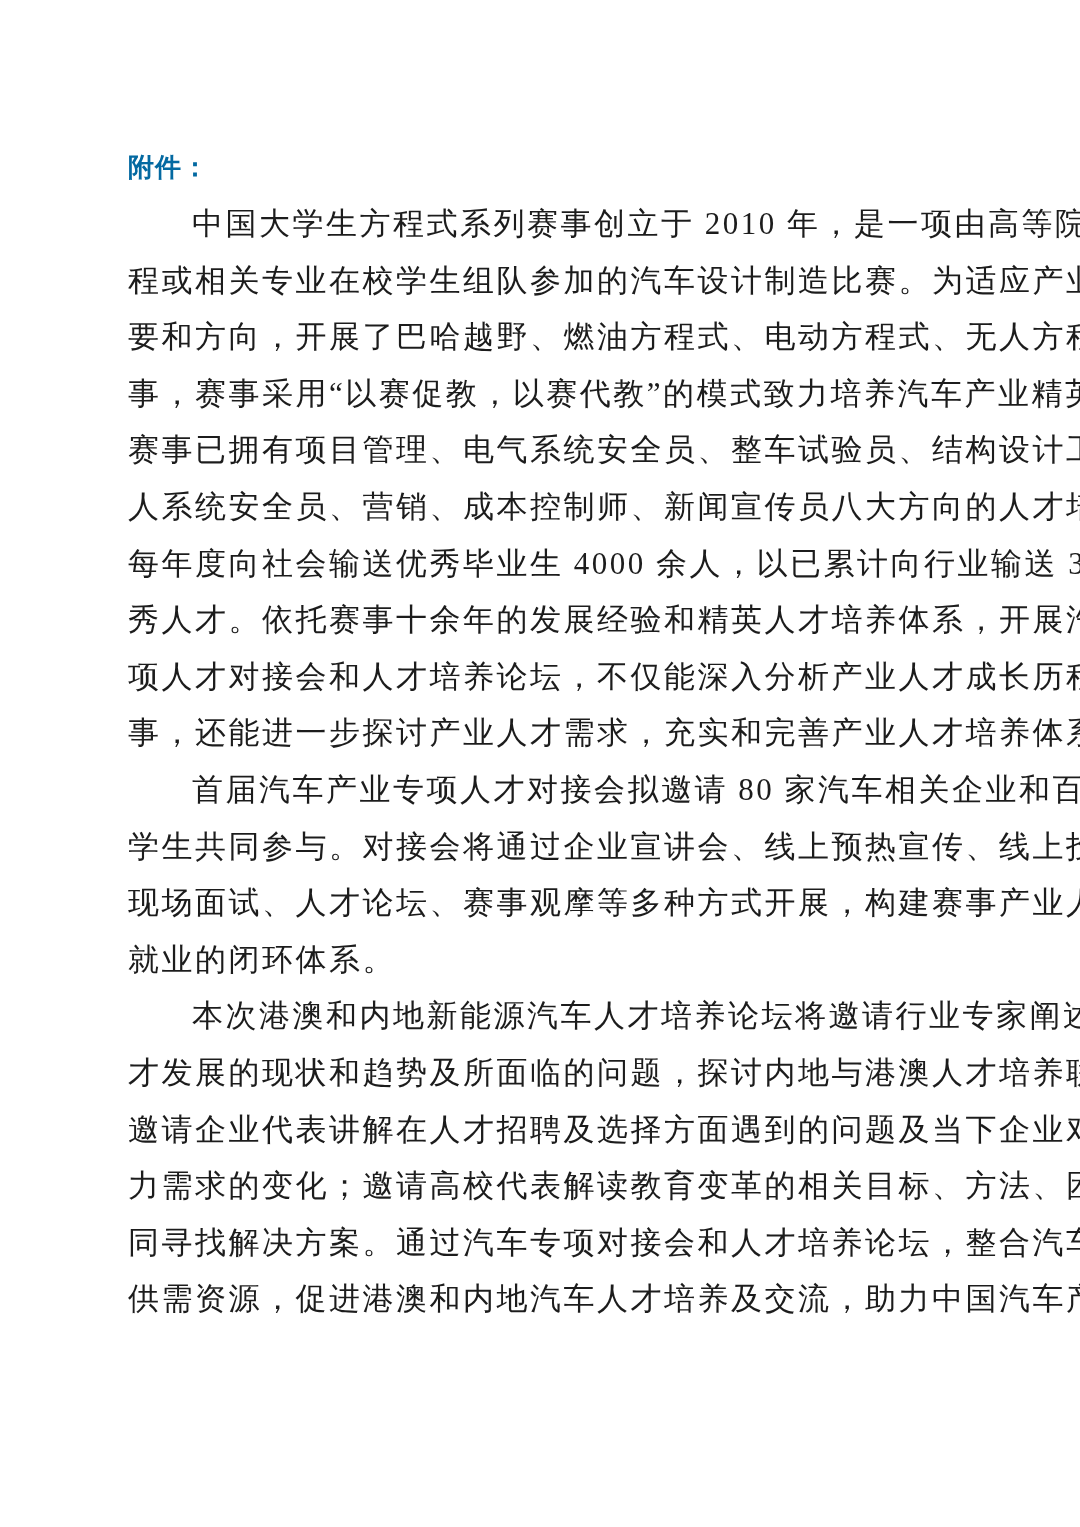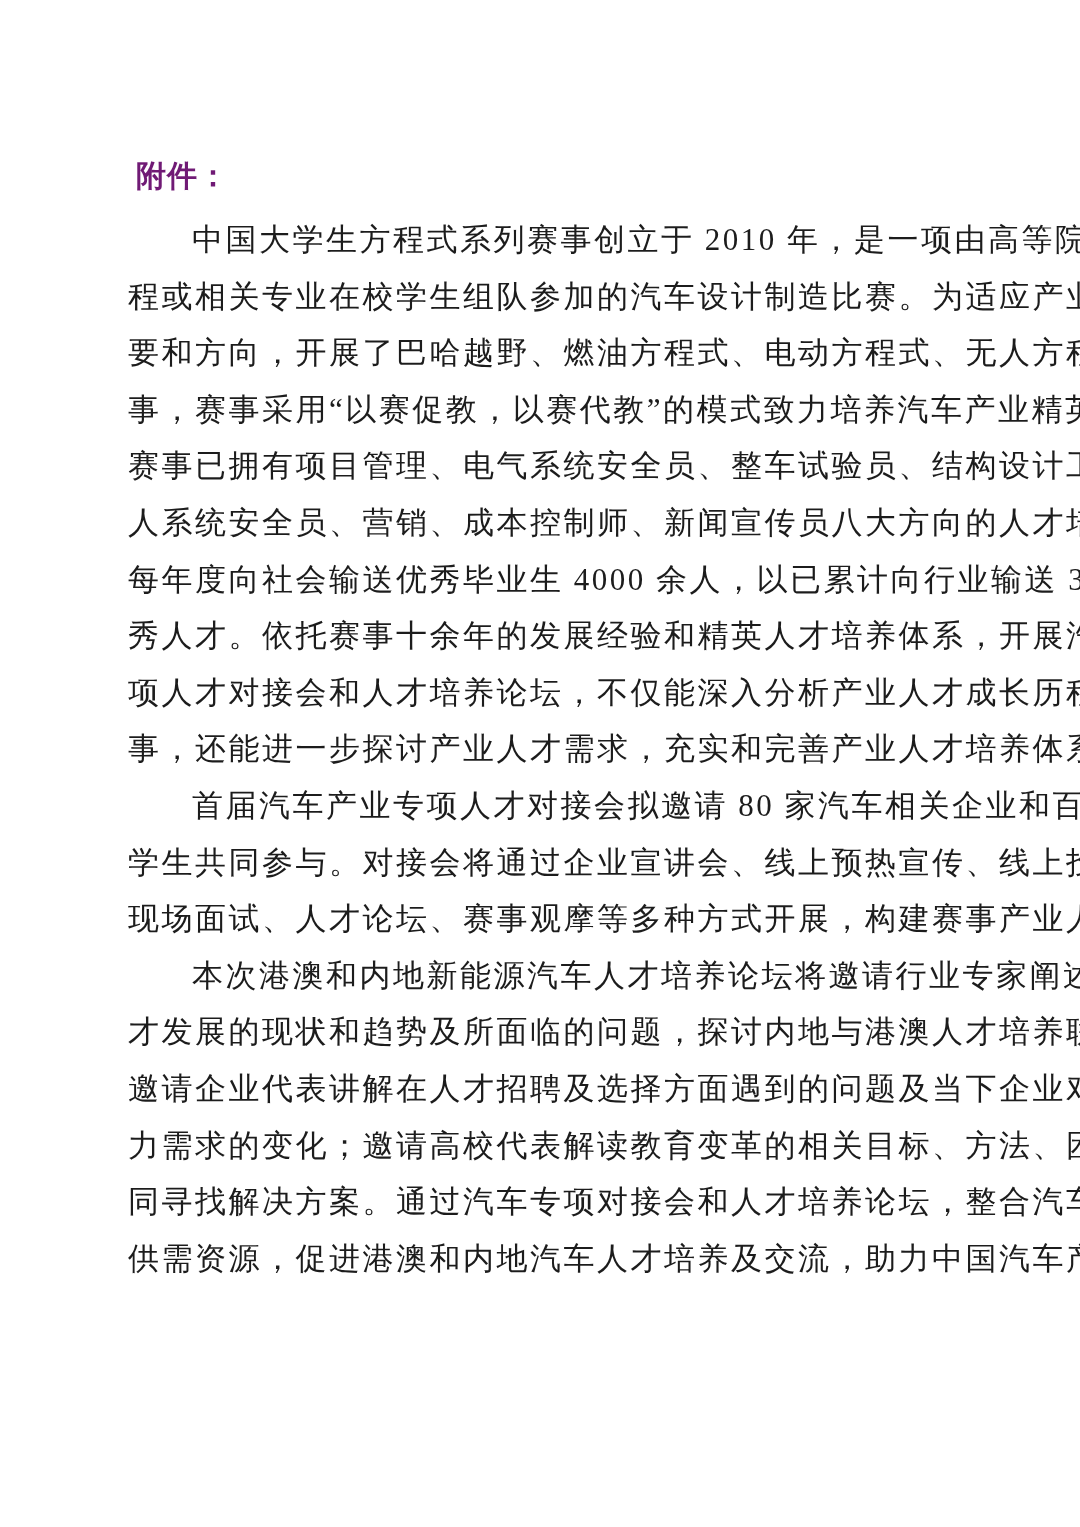--- a/index.html
+++ b/index.html
@@ -15,26 +15,26 @@
     overflow: hidden;
   }
   .doc-content {
     position: absolute;
     left: 128px;
     top: 139px;
     width: 825px;
     color: #1c1c1c;
   }
   .doc-heading {
-    margin: 8px;
+    margin: 0;
     font-family: "Liberation Sans", "DejaVu Sans", sans-serif;
     font-weight: 700;
-    font-size: 30px;
+    font-size: 26px;
     line-height: 57px;
-    color: #701a75;
+    color: #0369a1;
     letter-spacing: 1px;
     white-space: nowrap;
   }
   .paragraph {
     margin: 0;
   }
   .line {
     font-family: "Liberation Serif", "DejaVu Serif", serif;
     font-size: 31px;
     line-height: 56.6px;
@@ -71,20 +71,21 @@
       <div class="line">每年度向社会输送优秀毕业生 4000 余人，以已累计向行业输送 3 万余名优</div>
       <div class="line">秀人才。依托赛事十余年的发展经验和精英人才培养体系，开展汽车产业专</div>
       <div class="line">项人才对接会和人才培养论坛，不仅能深入分析产业人才成长历程，完善赛</div>
       <div class="line para-end">事，还能进一步探讨产业人才需求，充实和完善产业人才培养体系。</div>
     </div>
 
     <div class="paragraph">
       <div class="line indent">首届汽车产业专项人才对接会拟邀请 80 家汽车相关企业和百余所高校</div>
       <div class="line">学生共同参与。对接会将通过企业宣讲会、线上预热宣传、线上投递简历、</div>
       <div class="line">现场面试、人才论坛、赛事观摩等多种方式开展，构建赛事产业人才培养与</div>
+      <div class="line para-end">就业的闭环体系。</div>
     </div>
 
     <div class="paragraph">
       <div class="line indent">本次港澳和内地新能源汽车人才培养论坛将邀请行业专家阐述行业人</div>
       <div class="line">才发展的现状和趋势及所面临的问题，探讨内地与港澳人才培养联动机制；</div>
       <div class="line">邀请企业代表讲解在人才招聘及选择方面遇到的问题及当下企业对人才能</div>
       <div class="line">力需求的变化；邀请高校代表解读教育变革的相关目标、方法、困难等，共</div>
       <div class="line">同寻找解决方案。通过汽车专项对接会和人才培养论坛，整合汽车产业人才</div>
       <div class="line">供需资源，促进港澳和内地汽车人才培养及交流，助力中国汽车产业高质量</div>
     </div>

